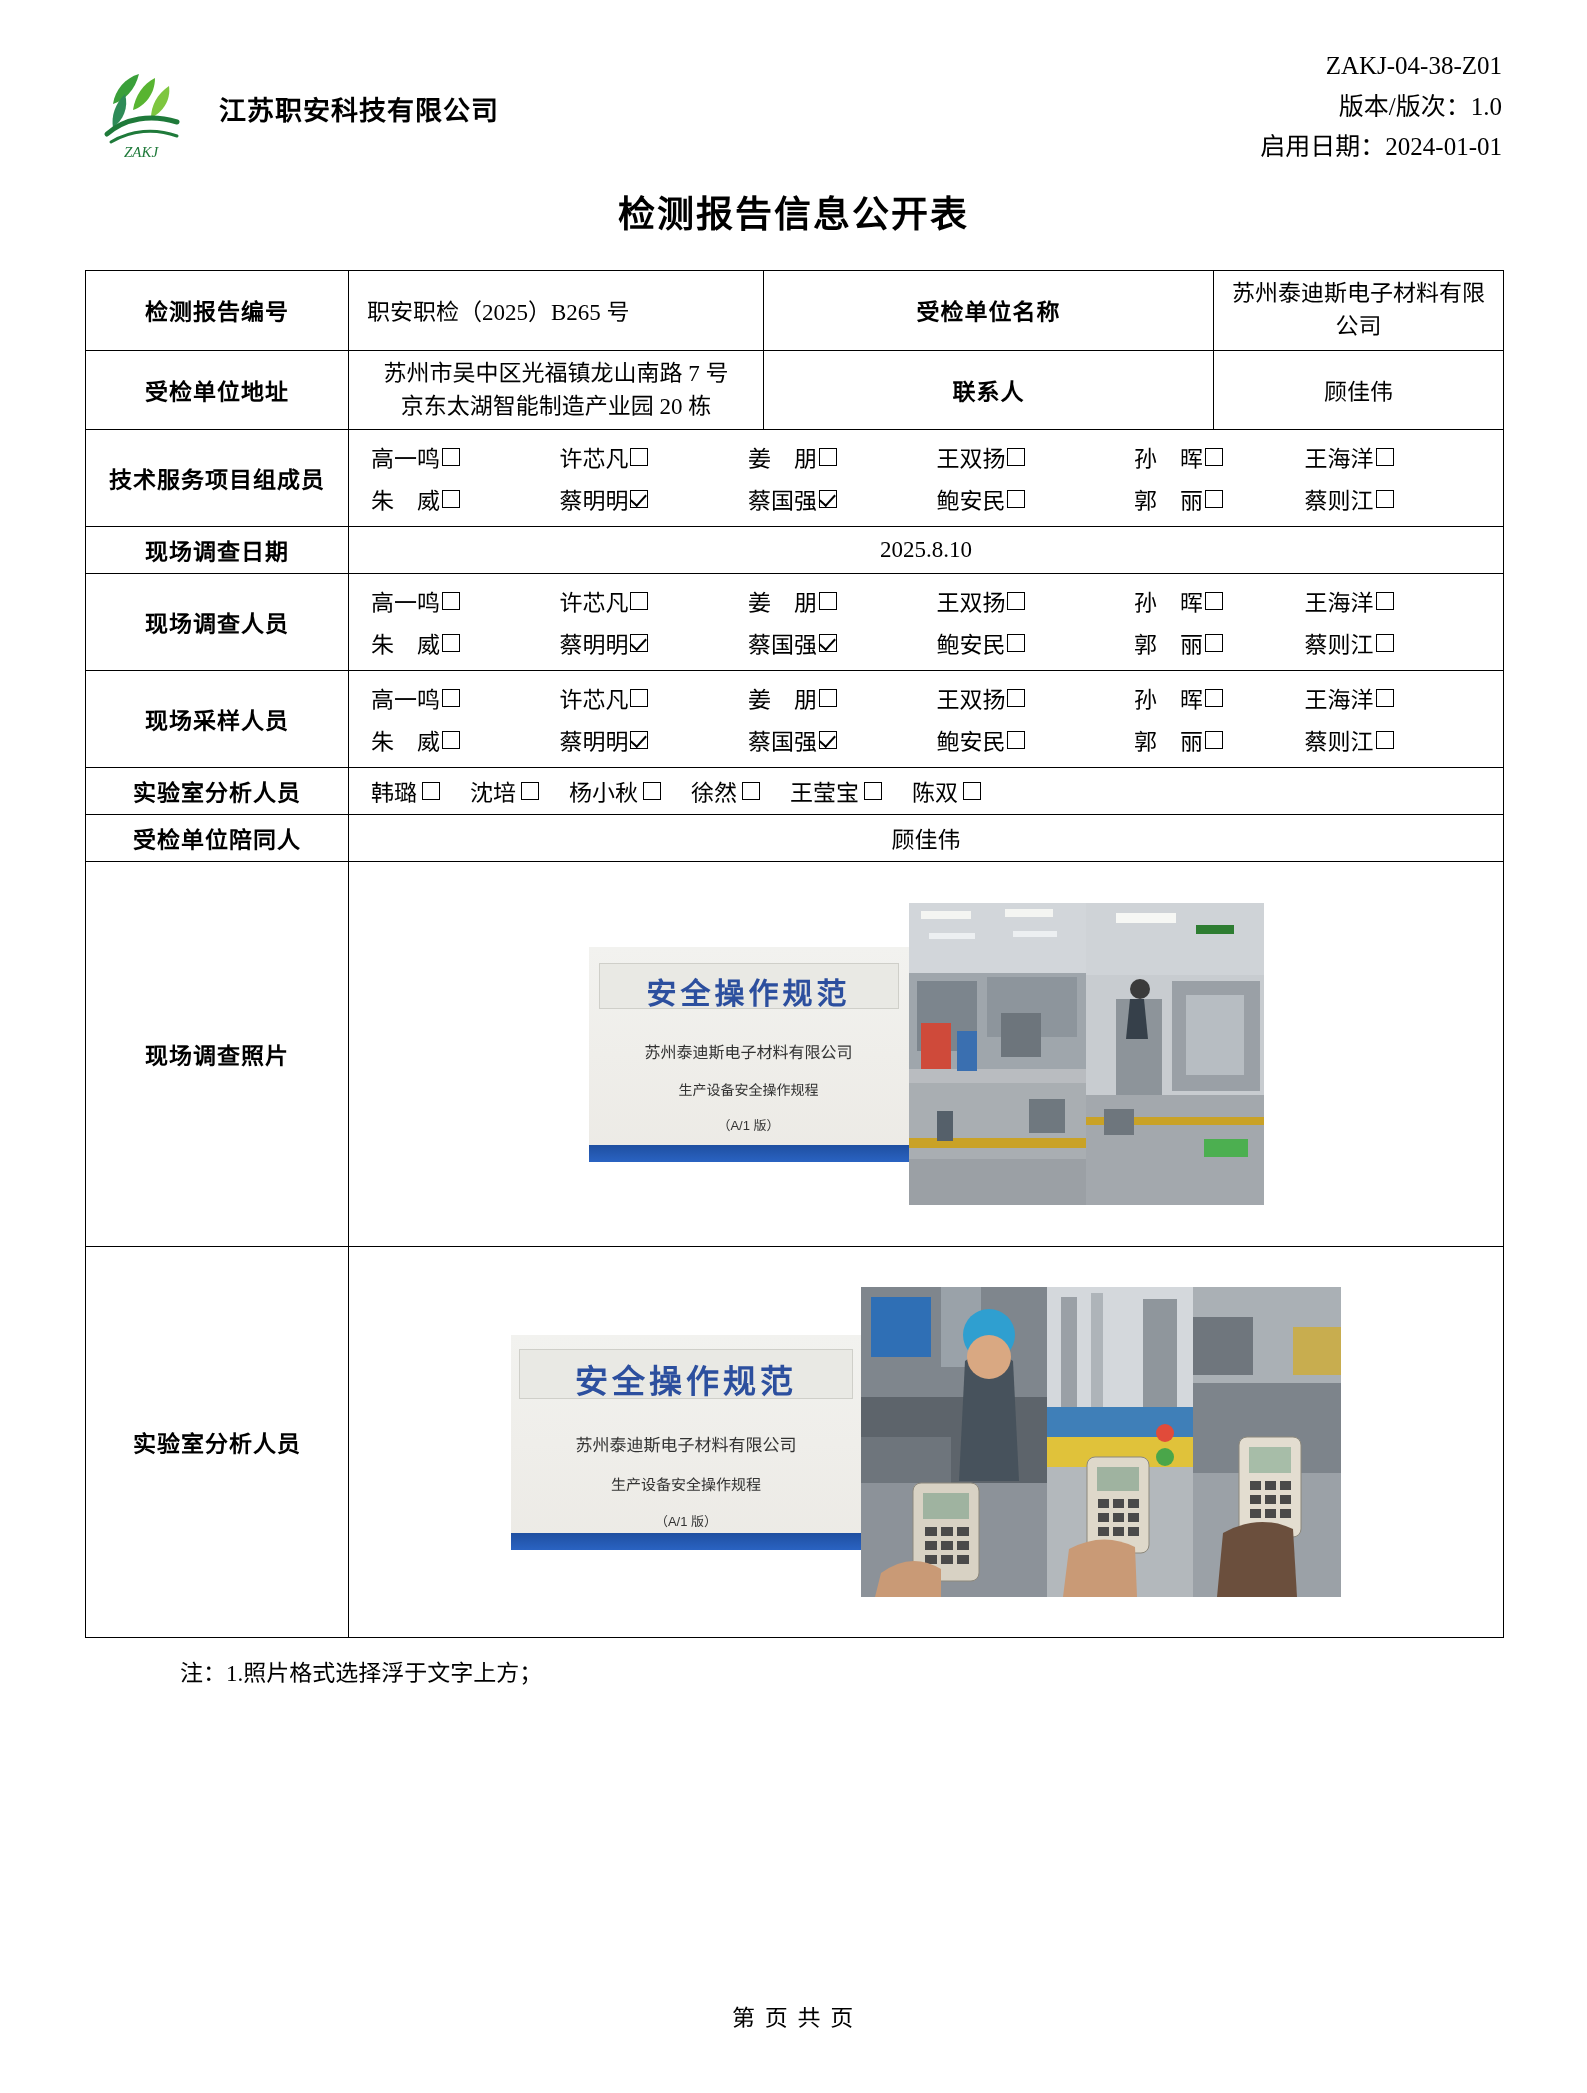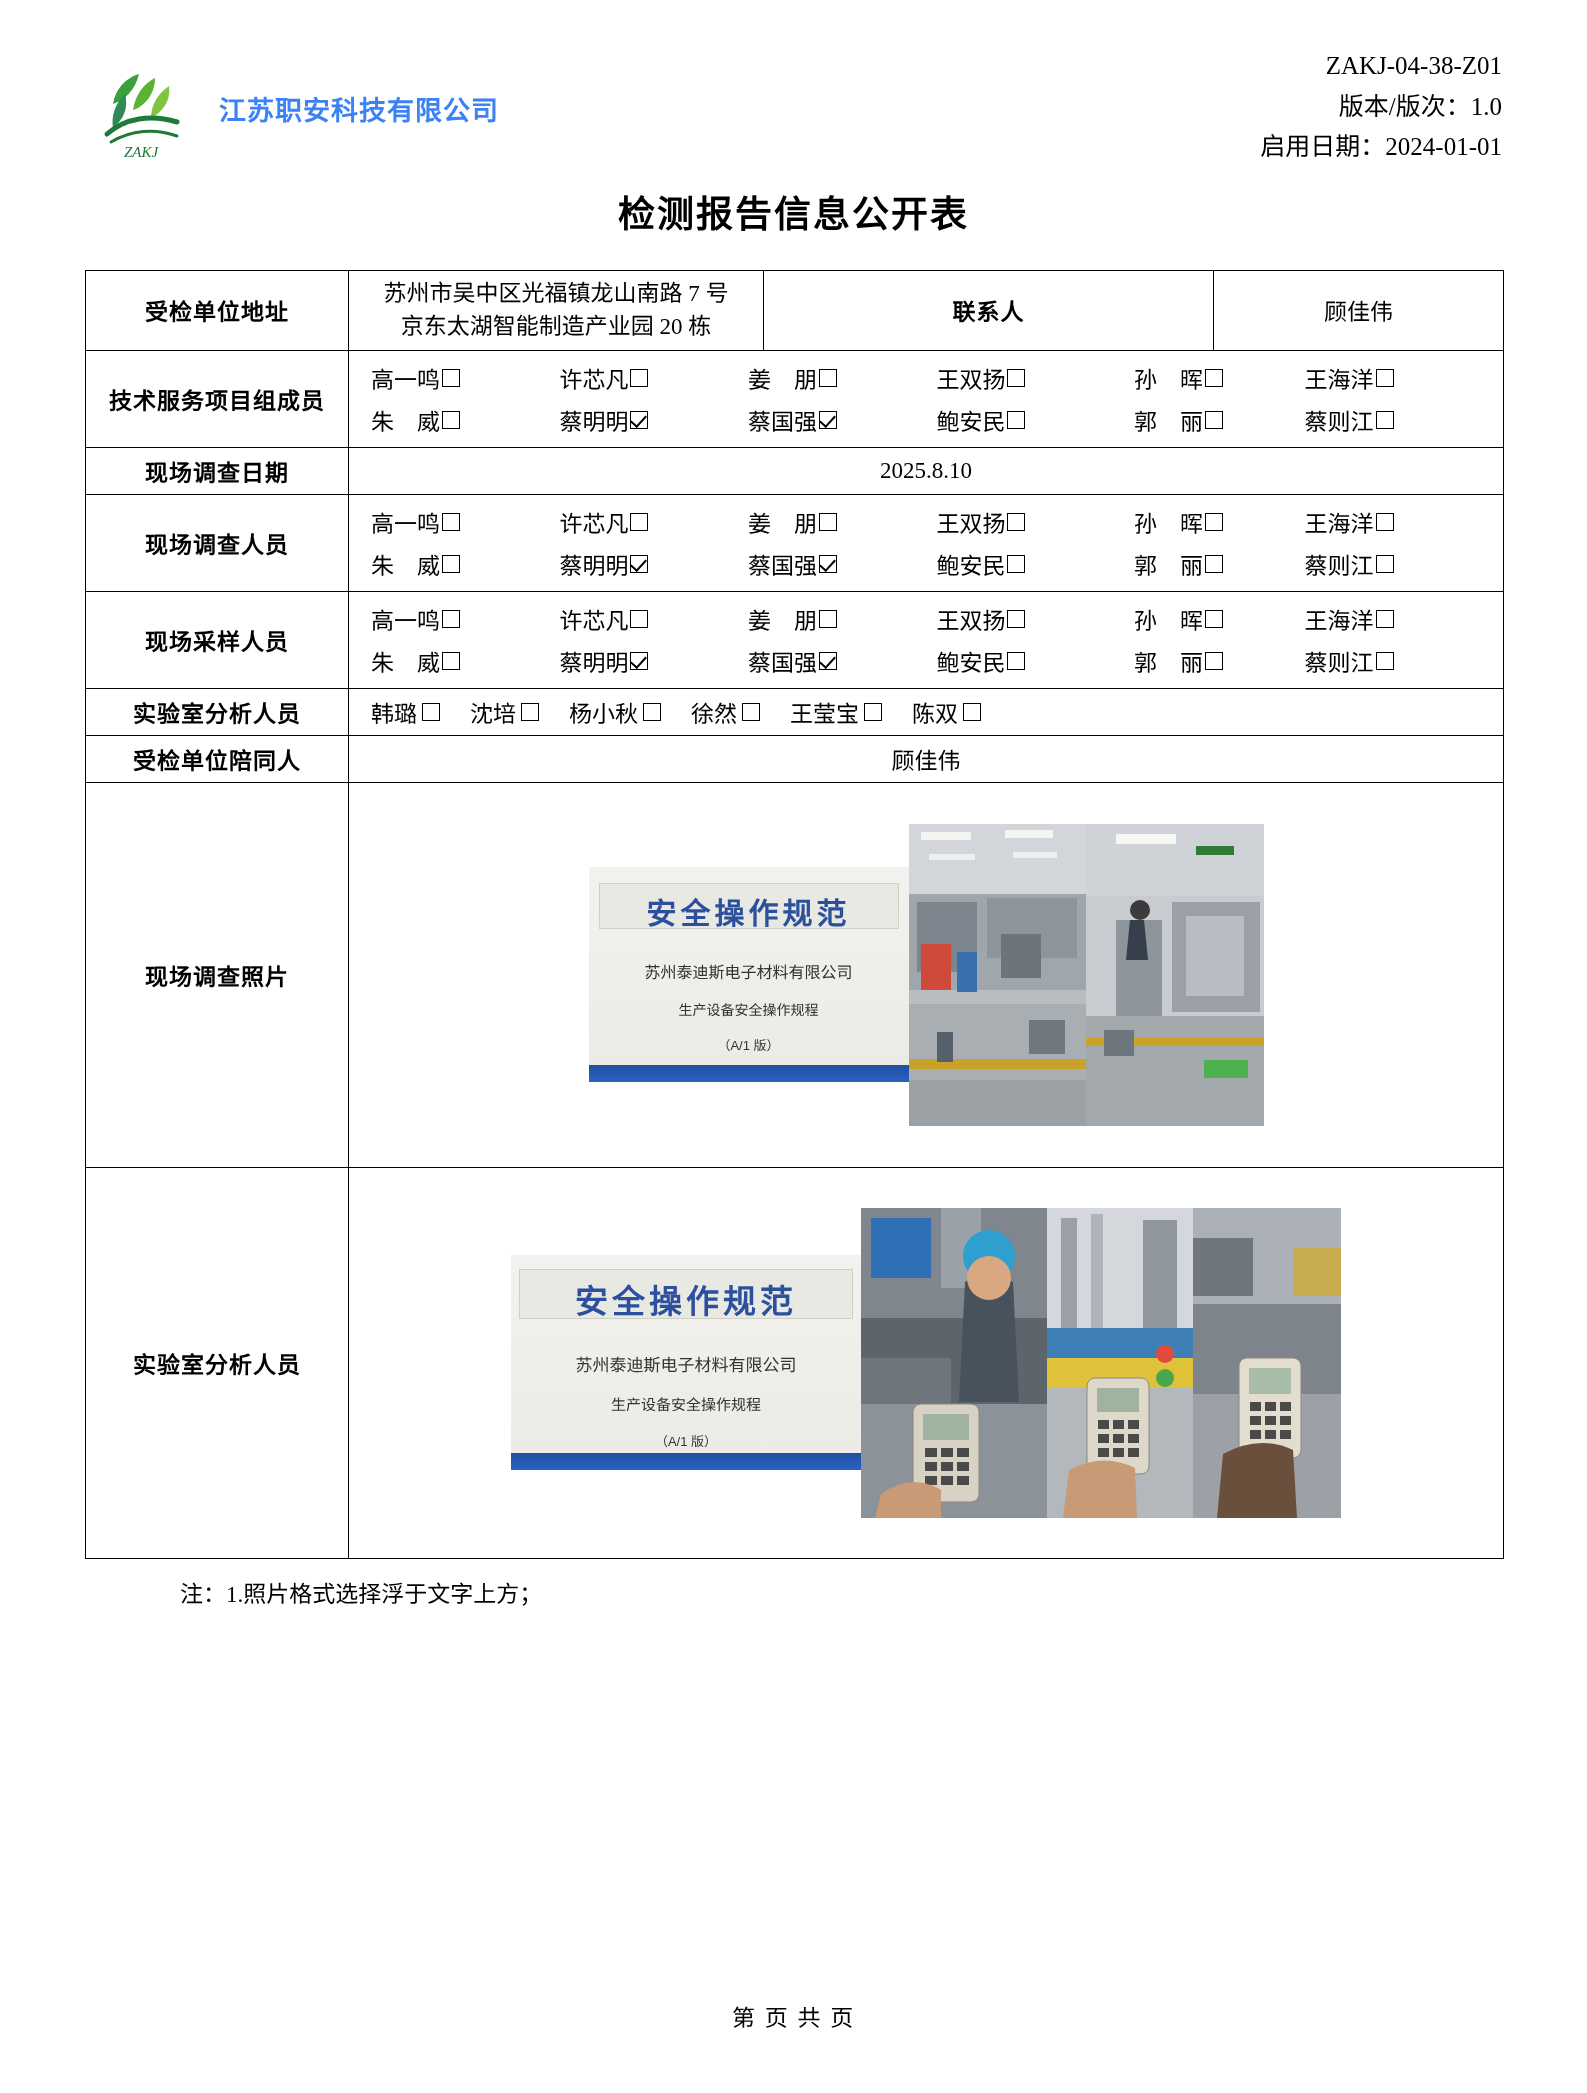--- a/index.html
+++ b/index.html
@@ -39,21 +39,21 @@
   .logo {
     width: 112px;
     height: 105px;
     position: relative;
   }
   .logo svg { display:block; }
   .company-name {
     font-family: "Liberation Serif", serif;
     font-size: 27px;
     font-weight: bold;
-    color: #3b82f6;
+    color: #000000;
     letter-spacing: 1px;
   }
   .header-right {
     text-align: right;
     padding-top: 6px;
     font-size: 25px;
     line-height: 1.62;
     font-family: "Liberation Serif", serif;
   }
   .header-right div { white-space: nowrap; margin-left: 35px; }
@@ -248,20 +248,26 @@
     <colgroup>
       <col style="width:263px">
       <col style="width:415px">
       <col style="width:200px">
       <col style="width:250px">
       <col style="width:150px">
       <col style="width:140px">
     </colgroup>
     <tbody>
 
+      <tr>
+        <td class="lbl">检测报告编号</td>
+        <td class="val-left" style="padding-left:18px;">职安职检（2025）B265 号</td>
+        <td class="lbl" colspan="2">受检单位名称</td>
+        <td class="unitname-cell" colspan="2">苏州泰迪斯电子材料有限公司</td>
+      </tr>
 
       <tr>
         <td class="lbl">受检单位地址</td>
         <td class="addr-cell">
           <div>苏州市吴中区光福镇龙山南路 7 号</div>
           <div>京东太湖智能制造产业园 20 栋</div>
         </td>
         <td class="lbl" colspan="2">联系人</td>
         <td class="val-center" colspan="2">顾佳伟</td>
       </tr>

